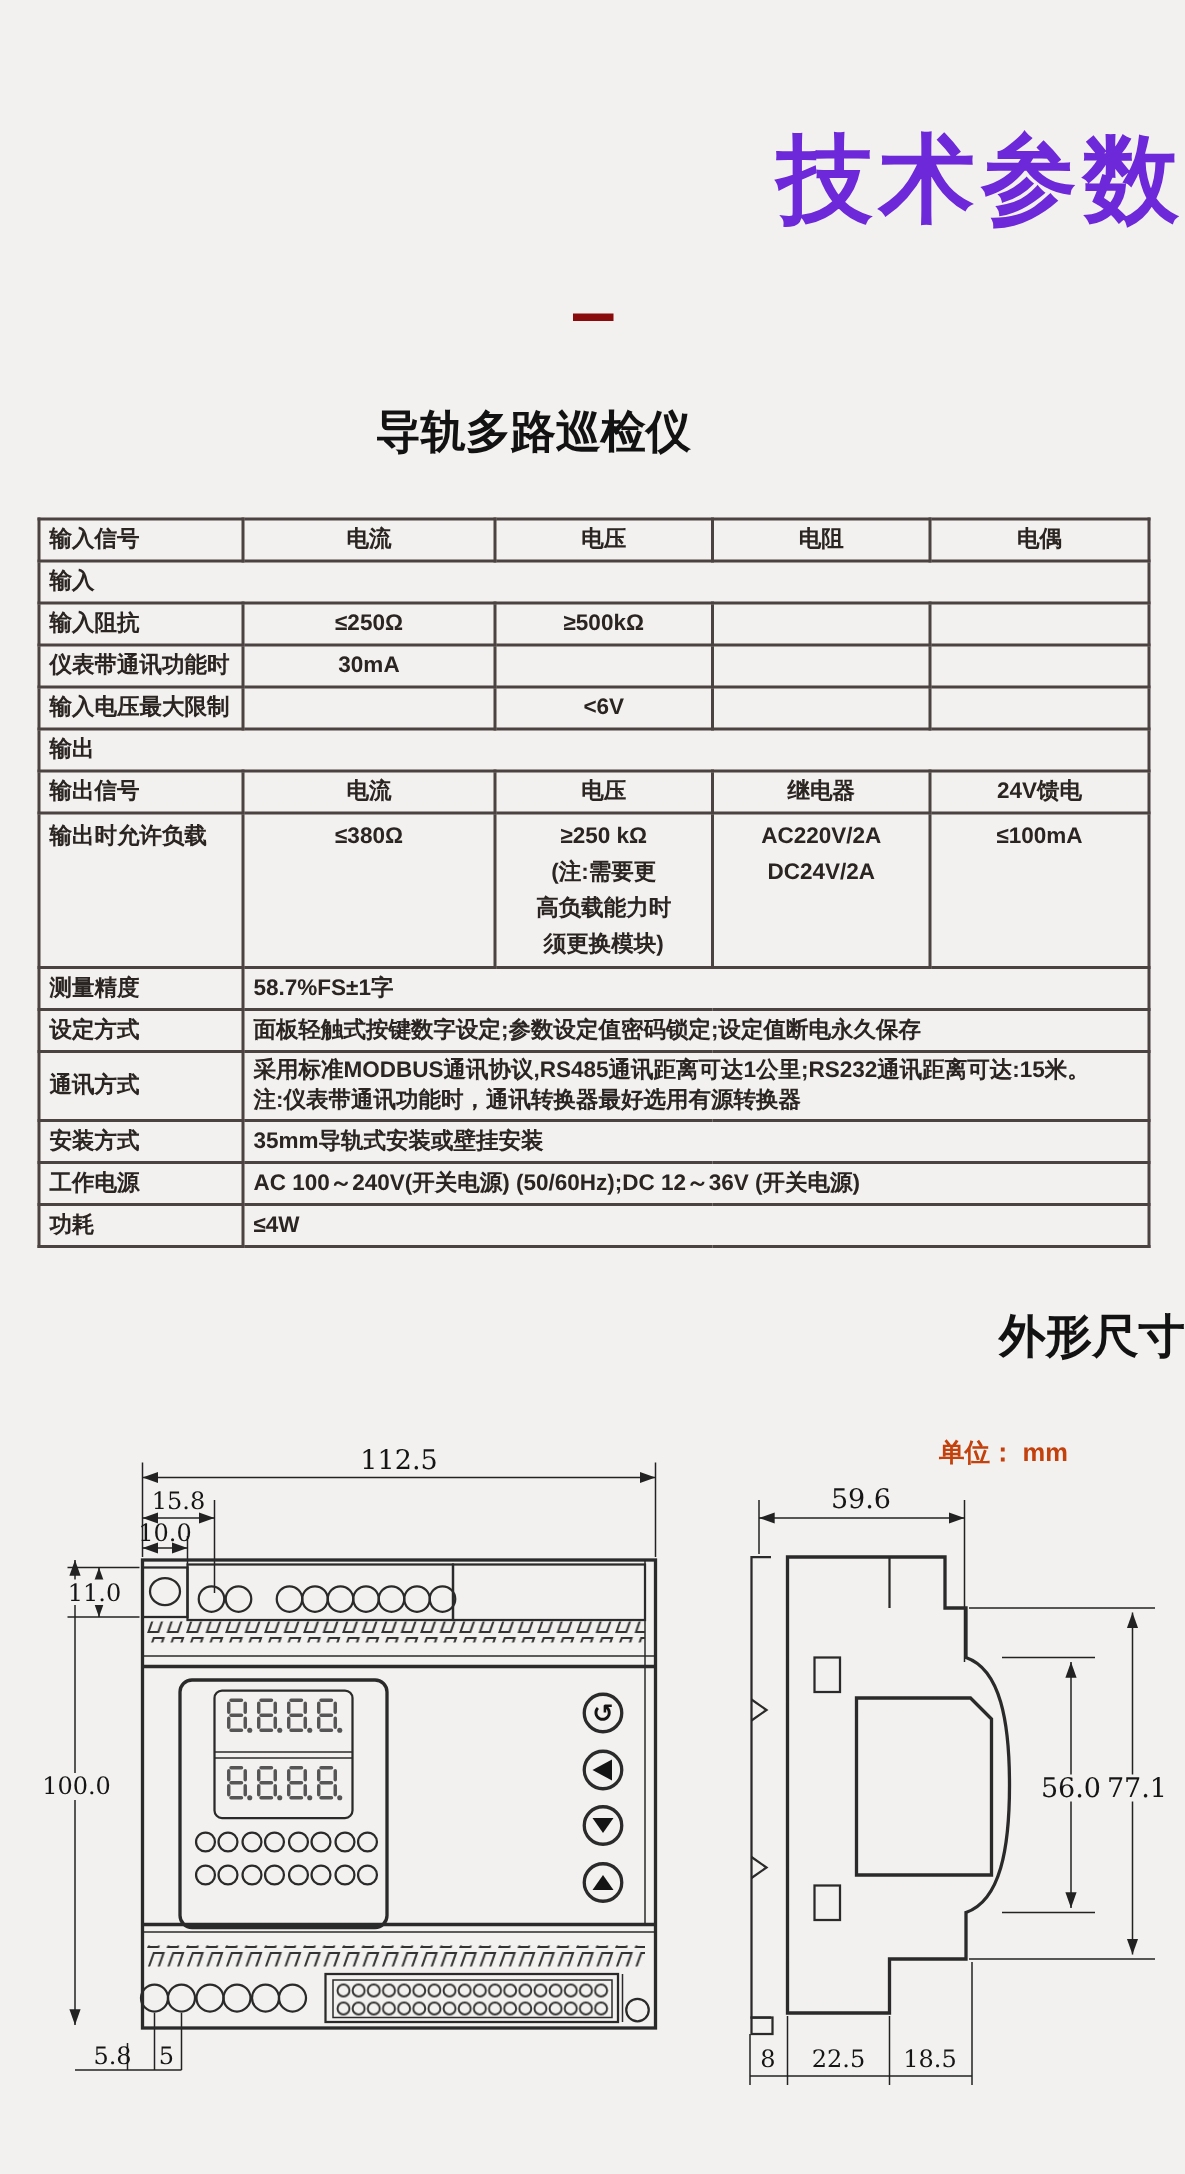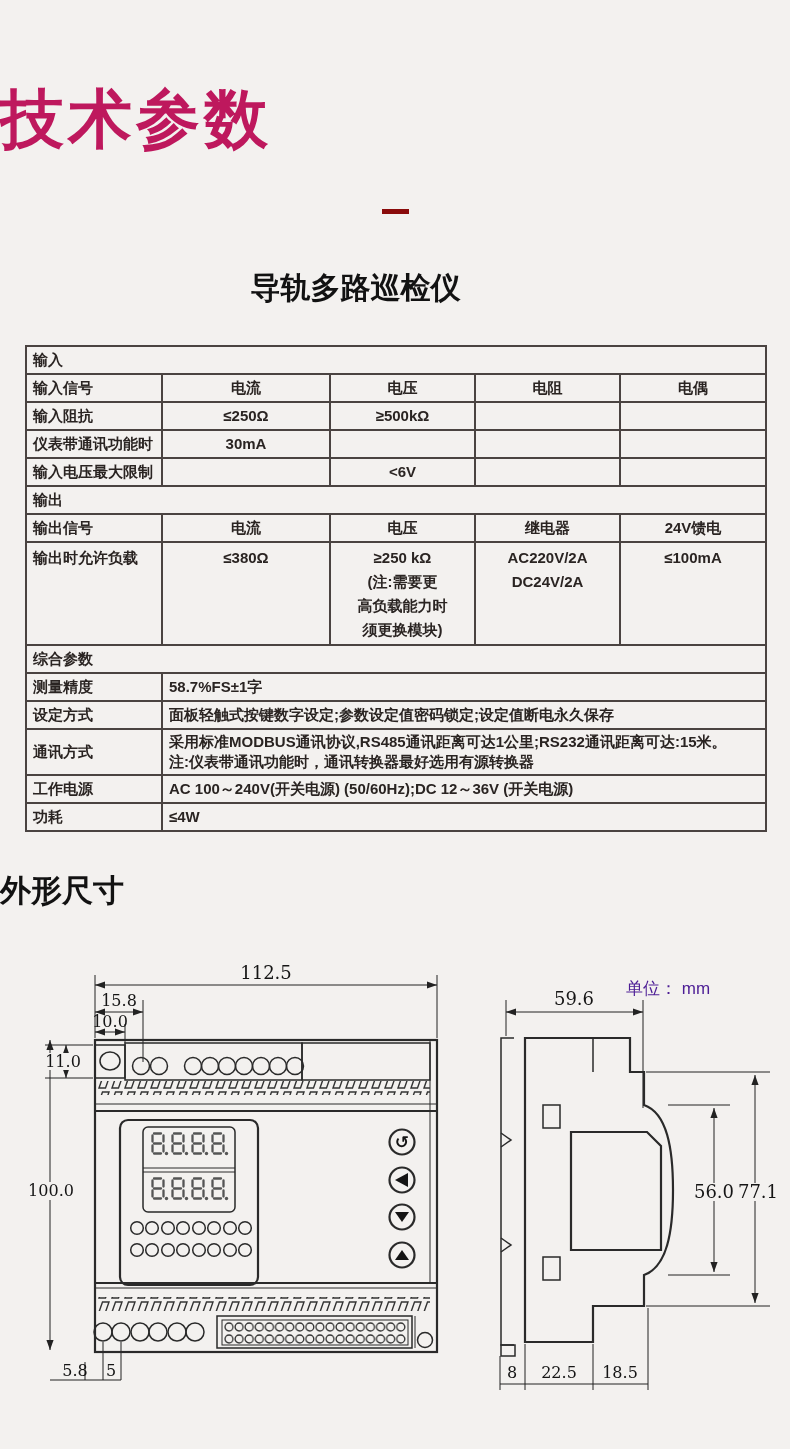--- a/index.html
+++ b/index.html
@@ -6,22 +6,22 @@
   body {
     width:790px; height:1449px;
     background:#f3f1ef;
     font-family:"Liberation Sans", sans-serif;
     color:#262220;
   }
   .page { position:relative; width:790px; height:1449px; overflow:hidden; }
 
   .main-title {
     position:absolute; top:76px; left:0; width:790px;
-    margin:0; text-align:left;
-    font-size:64px; font-weight:bold; letter-spacing:4px; color:#be185d;
+    margin:0; text-align:right;
+    font-size:64px; font-weight:bold; letter-spacing:4px; color:#6d28d9;
   }
   .title-dash {
     position:absolute; top:209px; left:382px;
     width:27px; height:5px; background:#8a0b0b;
   }
   .subtitle {
     position:absolute; top:268px; left:0; width:711px;
     margin:0; text-align:center;
     font-size:30px; font-weight:bold; color:#121212;
   }
@@ -38,26 +38,26 @@
   }
   td.sec { text-align:left; padding-left:8px; }
   td.lbl { text-align:left; padding-left:8px; }
   td.c   { text-align:center; }
   td.val { text-align:left; padding-left:11px; }
   td.pre { white-space:pre-line; }
   tr.toprow td { vertical-align:top; padding-top:3px; line-height:24px; }
 
   .sec2-title {
     position:absolute; top:870px; left:0; width:790px;
-    margin:0; text-align:left;
+    margin:0; text-align:right;
     font-size:31px; font-weight:bold; color:#121212;
   }
   .unit-label {
-    position:absolute; left:626px; top:977px;
-    font-size:17px; font-weight:normal; color:#4c1d95;
+    position:absolute; left:626px; top:957px;
+    font-size:17px; font-weight:bold; color:#c2410c;
   }
 
   svg.drawing { position:absolute; }
   .ln   { stroke:#2a2a2a; fill:none; }
   .thin { stroke-width:1; }
   .mid  { stroke-width:1.5; }
   .bold { stroke-width:2.2; }
   .dim  { stroke:#222; stroke-width:1; fill:none; }
   .dim-text {
     font-family:"DejaVu Serif", serif;
@@ -84,29 +84,29 @@
   <table class="spec">
     <colgroup>
       <col style="width:136px">
         <col style="width:168px">
         <col style="width:145px">
         <col style="width:145px">
         <col style="width:146px">
     </colgroup>
     <tbody>
         <tr>
-          <td colspan="5" class="sec">输入</td>
-        </tr>
-    <tr>
       <td class="lbl">输入信号</td>
       <td class="c">电流</td>
       <td class="c">电压</td>
       <td class="c">电阻</td>
       <td class="c">电偶</td>
     </tr>
+    <tr>
+          <td colspan="5" class="sec">输入</td>
+        </tr>
     <tr>
       <td class="lbl">输入阻抗</td>
       <td class="c">≤250Ω</td>
       <td class="c">≥500kΩ</td>
       <td class="c"></td>
       <td class="c"></td>
     </tr>
     <tr>
       <td class="lbl">仪表带通讯功能时</td>
       <td class="c">30mA</td>
@@ -136,34 +136,35 @@
       <td class="c pre">≤380Ω</td>
       <td class="c pre">≥250 kΩ
 (注:需要更
 高负载能力时
 须更换模块)</td>
       <td class="c pre">AC220V/2A
 DC24V/2A</td>
       <td class="c pre">≤100mA</td>
     </tr>
     <tr>
-          <td colspan="5" class="sec">综合参数</td>
-        </tr>
-    <tr>
       <td class="lbl">测量精度</td>
       <td colspan="4" class="val">58.7%FS±1字</td>
     </tr>
     <tr>
       <td class="lbl">设定方式</td>
       <td colspan="4" class="val">面板轻触式按键数字设定;参数设定值密码锁定;设定值断电永久保存</td>
     </tr>
     <tr>
       <td class="lbl">通讯方式</td>
       <td colspan="4" class="val pre">采用标准MODBUS通讯协议,RS485通讯距离可达1公里;RS232通讯距离可达:15米。
 注:仪表带通讯功能时，通讯转换器最好选用有源转换器</td>
+    </tr>
+    <tr>
+      <td class="lbl">安装方式</td>
+      <td colspan="4" class="val">35mm导轨式安装或壁挂安装</td>
     </tr>
     <tr>
       <td class="lbl">工作电源</td>
       <td colspan="4" class="val">AC 100～240V(开关电源) (50/60Hz);DC 12～36V (开关电源)</td>
     </tr>
     <tr>
       <td class="lbl">功耗</td>
       <td colspan="4" class="val">≤4W</td>
     </tr>
   </tbody>

